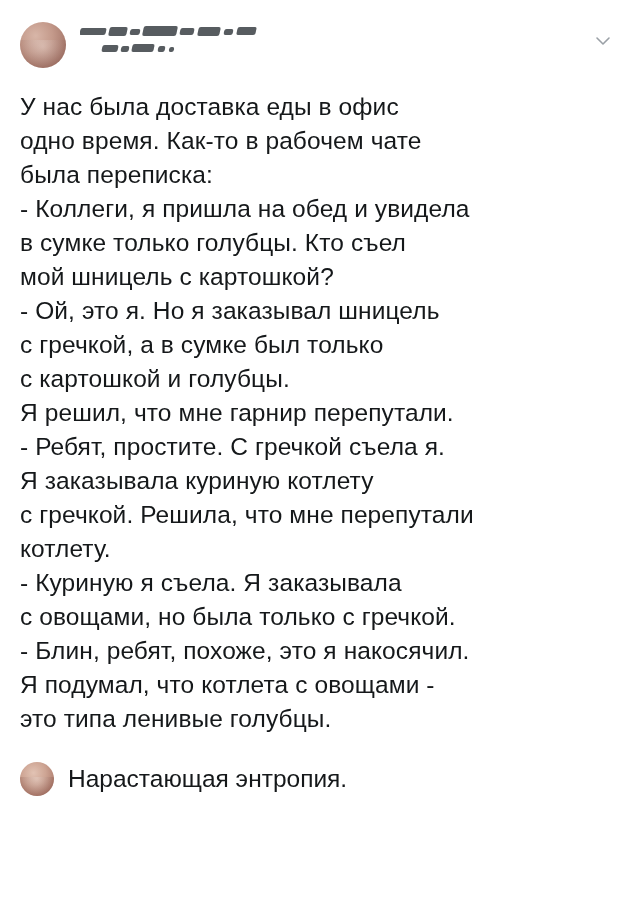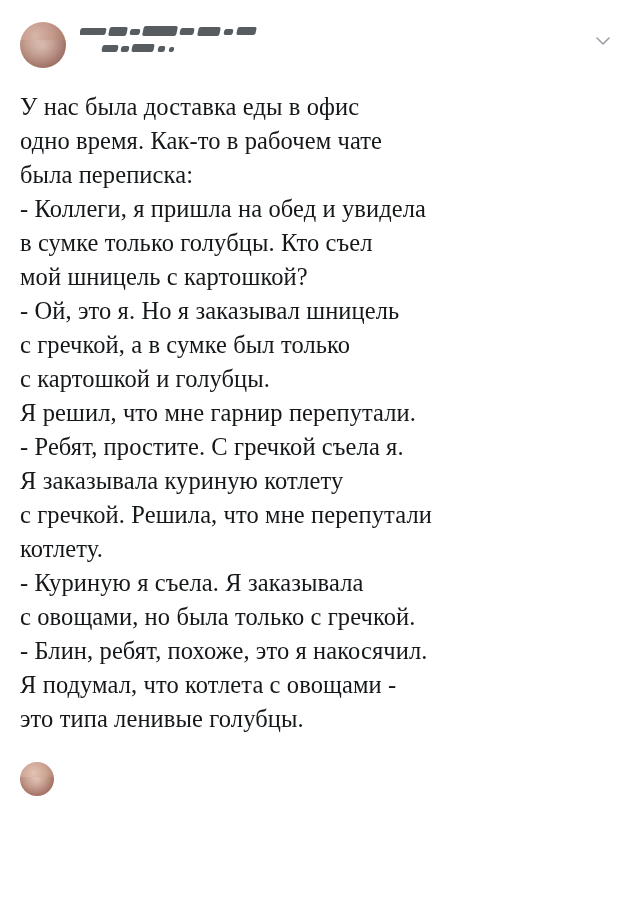--- a/index.html
+++ b/index.html
@@ -105,21 +105,20 @@
 
   
   .post-body {
     margin-top: 12px;
     font-size: 24.5px;
     line-height: 34px;
     color: #15181a;
     letter-spacing: .1px;
     white-space: pre-wrap;
     word-wrap: break-word;
-    font-family: Liberation Serif, serif;
   }
 
   
   .reply {
     margin-top: 26px;
     display: flex;
     align-items: center;
     gap: 14px;
   }
   .reply-avatar {
@@ -207,16 +206,17 @@
 с гречкой. Решила, что мне перепутали
 котлету.
 - Куриную я съела. Я заказывала
 с овощами, но была только с гречкой.
 - Блин, ребят, похоже, это я накосячил.
 Я подумал, что котлета с овощами -
 это типа ленивые голубцы.</div>
 
   <div class="reply">
     <div class="reply-avatar"></div>
+    <div class="reply-text">Нарастающая энтропия.</div>
   </div>
 
   <div class="bottom-space"></div>
 </div>
 
 </body></html>

